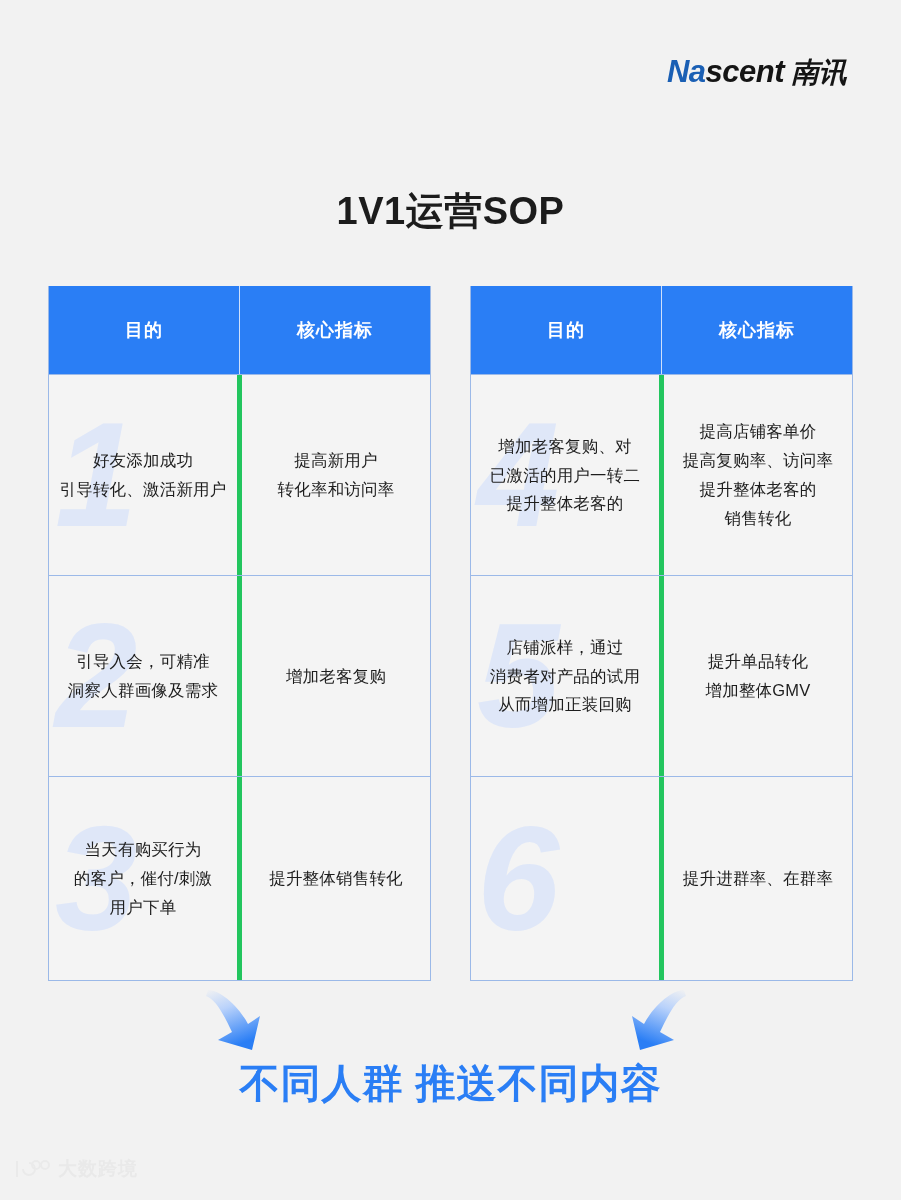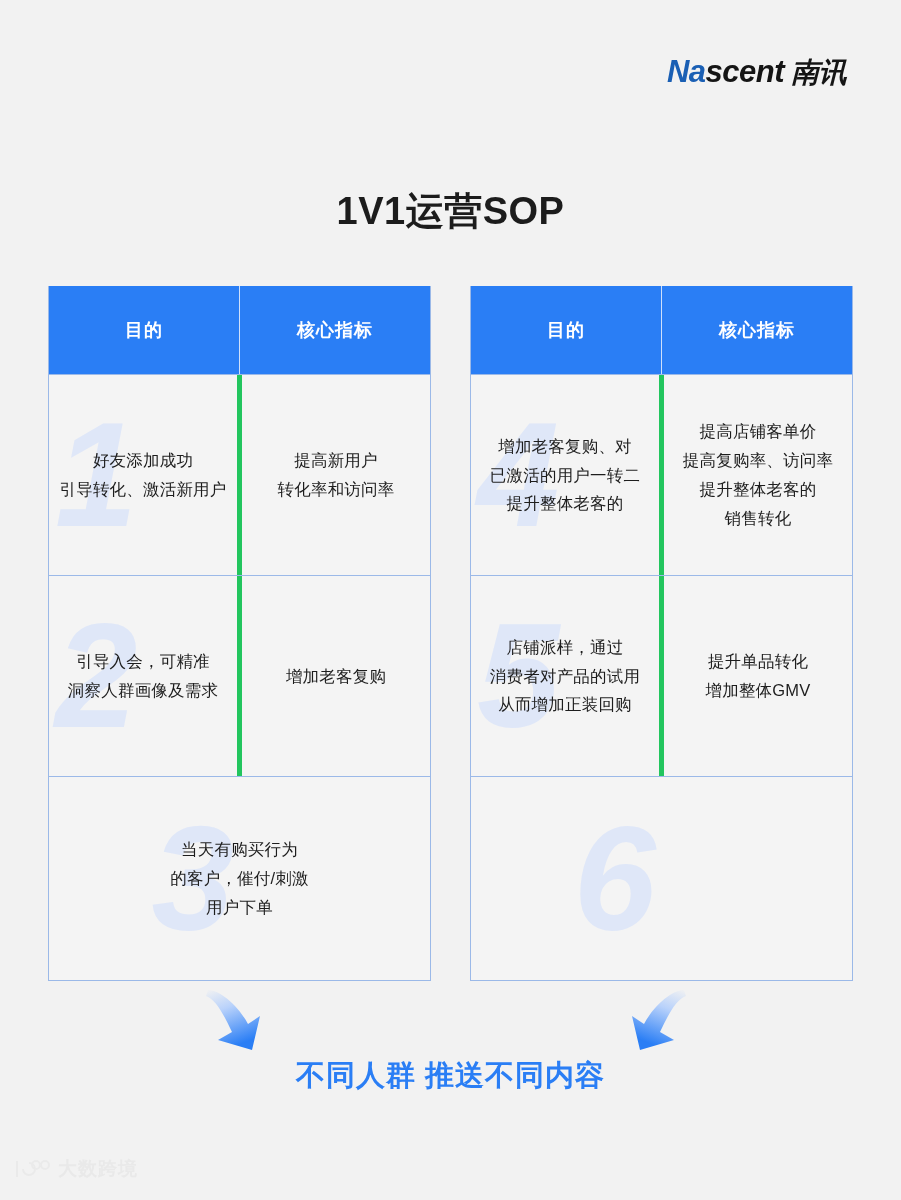--- a/index.html
+++ b/index.html
@@ -143,21 +143,21 @@
   .arrow-right { left: 586px; top: 0; }
 
   
   .slogan {
     position: absolute;
     top: 1056px;
     left: 0;
     width: 901px;
     text-align: center;
     color: #2a7ef5;
-    font-size: 29px;
+    font-size: 40px;
     font-weight: bold;
     letter-spacing: 1px;
   }
 
   
   .bottom-watermark {
     position: absolute;
     left: 14px;
     bottom: 18px;
     display: flex;
@@ -216,20 +216,23 @@
       </div>
     </div>
 
     <div class="trow r3">
       <div class="tcell">
         <span class="watermark-num">3</span>
         <span class="cell-text">当天有购买行为
 的客户，催付/刺激
 用户下单</span>
       </div>
+      <div class="tcell">
+        <span class="cell-text">提升整体销售转化</span>
+      </div>
     </div>
   </div>
 
   <div class="sop-table">
     <div class="thead">
       <div class="th">目的</div>
       <div class="th">核心指标</div>
     </div>
 
     <div class="trow r1">
@@ -256,20 +259,23 @@
       </div>
       <div class="tcell">
         <span class="cell-text">提升单品转化
 增加整体GMV</span>
       </div>
     </div>
 
     <div class="trow r3">
       <div class="tcell">
         <span class="watermark-num">6</span>
+      </div>
+      <div class="tcell">
+        <span class="cell-text">提升进群率、在群率</span>
       </div>
     </div>
   </div>
 
 </div>
 
 <div class="arrows">
   <svg class="arrow-svg arrow-left" width="110" height="80" viewBox="0 0 110 80" xmlns="http://www.w3.org/2000/svg">
     <defs>
       <linearGradient id="gradL" x1="0" y1="0" x2="0.35" y2="1">

